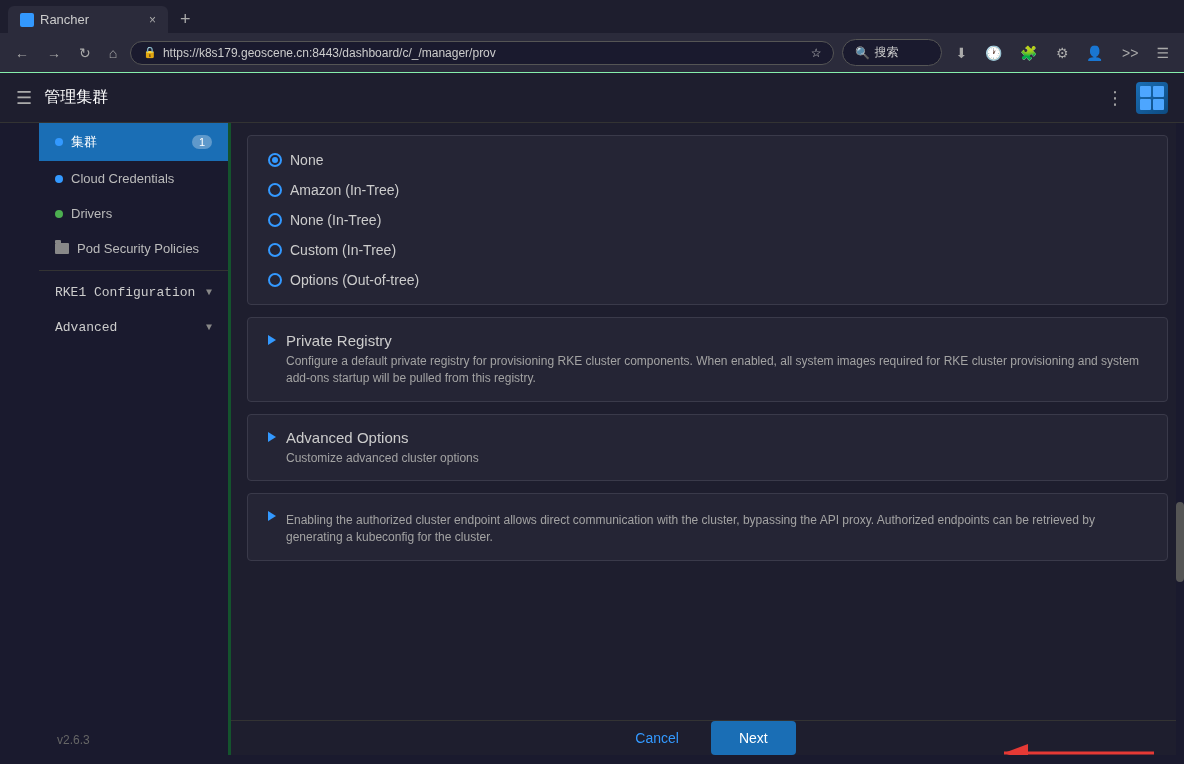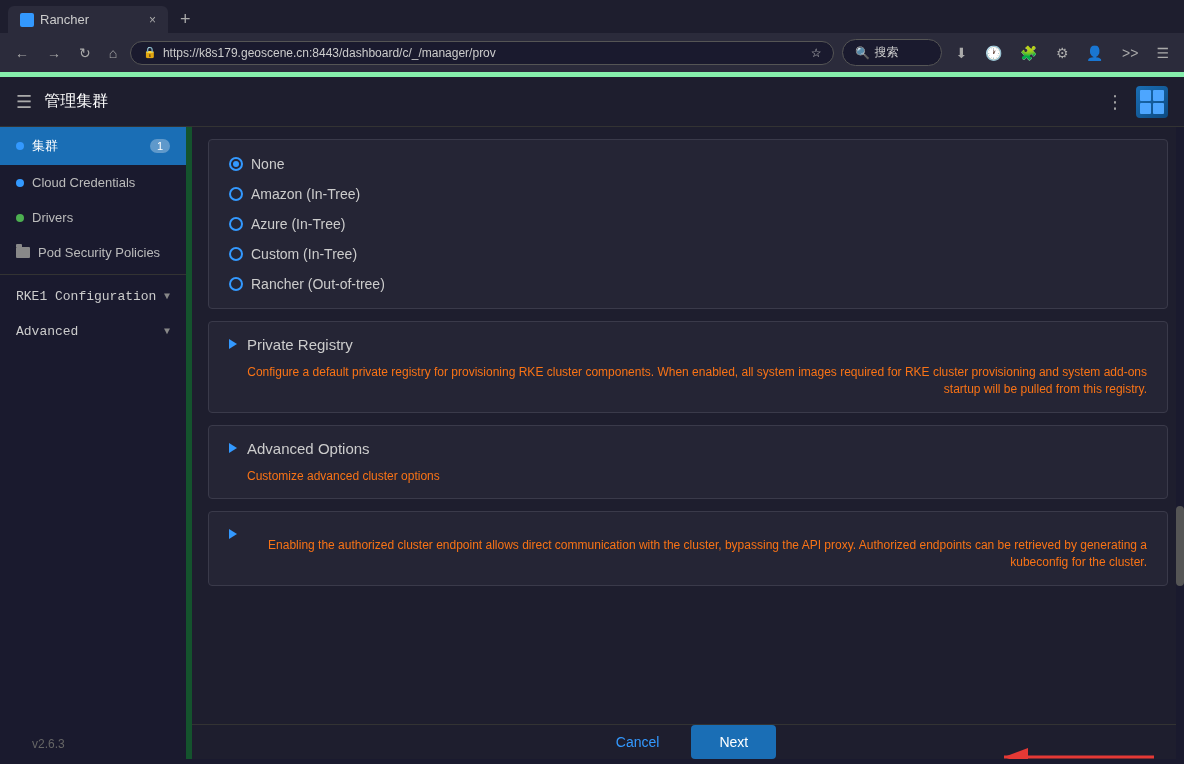--- a/index.html
+++ b/index.html
@@ -1,19 +1,19 @@
 <!DOCTYPE html>
 <html><head>
   <meta charset="utf-8">
   <style>
     * { margin: 0; padding: 0; box-sizing: border-box; }
     body { width: 1184px; height: 764px; background: #1a1a2e; font-family: 'Segoe UI', Arial, sans-serif; overflow: hidden; color: #ccc; }
 
     
-    .browser-chrome { background: #c2410c; border-bottom: 5px solid #86efac; }
+    .browser-chrome { background: #c2410c; border-bottom: 1px solid #86efac; }
     .tab-bar { display: flex; align-items: center; padding: 6px 8px 0; gap: 4px; background: #1e1e2e; }
     .tab { display: flex; align-items: center; gap: 6px; background: #2b2b3b; padding: 6px 12px; border-radius: 6px 6px 0 0; font-size: 13px; color: #ccc; min-width: 160px; }
     .tab .favicon { width: 14px; height: 14px; background: #3399ff; border-radius: 2px; display: inline-block; }
     .tab .close-btn { margin-left: auto; cursor: pointer; color: #aaa; font-size: 12px; }
     .tab-new { background: none; border: none; color: #aaa; font-size: 18px; cursor: pointer; padding: 0 8px; }
     .nav-bar { display: flex; align-items: center; padding: 6px 10px; gap: 8px; background: #2b2b3b; }
     .nav-btn { background: none; border: none; color: #aaa; cursor: pointer; font-size: 14px; padding: 2px 5px; }
     .address-bar { flex: 1; background: #1a1a2e; border: 1px solid #555; border-radius: 20px; padding: 4px 12px; font-size: 12px; color: #ccc; display: flex; align-items: center; gap: 6px; }
     .address-bar .lock-icon { color: #aaa; font-size: 11px; }
     .address-text { flex: 1; font-size: 12px; color: #ccc; }
@@ -24,21 +24,21 @@
 
     
     .app-header { background: #1e1e2e; display: flex; align-items: center; padding: 0 16px; height: 50px; border-bottom: 1px solid #333; }
     .hamburger { color: #aaa; font-size: 18px; cursor: pointer; margin-right: 12px; }
     .header-actions { margin-left: auto; display: flex; align-items: center; gap: 12px; }
     .dots-icon { color: #aaa; font-size: 18px; cursor: pointer; }
     .avatar-icon { width: 32px; height: 32px; background: linear-gradient(135deg, #1a6eb5, #0d4a80); border-radius: 4px; display: grid; grid-template-columns: 1fr 1fr; grid-template-rows: 1fr 1fr; gap: 2px; padding: 4px; }
     .avatar-icon span { background: #4da6ff; border-radius: 1px; display: block; }
 
     
-    .sidebar { width: 192px; background: #1a1a2e; border-right: 6px solid #14532d; overflow-y: auto; flex-shrink: 0; }
+    .sidebar { width: 192px; background: #1a1a2e; border-right: 3px solid #14532d; overflow-y: auto; flex-shrink: 0; margin-left: 39px; }
     .sidebar-item { display: flex; align-items: center; padding: 10px 16px; cursor: pointer; font-size: 13px; color: #bbb; gap: 8px; }
     .sidebar-item.active { background: #1a6eb5; color: #fff; }
     .sidebar-item .badge { margin-left: auto; background: #555; color: #fff; border-radius: 10px; padding: 1px 7px; font-size: 11px; }
     .sidebar-item.active .badge { background: rgba(255,255,255,0.3); }
     .sidebar-dot { width: 8px; height: 8px; border-radius: 50%; background: #3399ff; flex-shrink: 0; }
     .sidebar-dot.green { background: #4caf50; }
     .sidebar-folder { width: 14px; height: 11px; background: #888; border-radius: 1px; flex-shrink: 0; position: relative; }
     .sidebar-folder::before { content: ''; position: absolute; top: -3px; left: 0; width: 6px; height: 3px; background: #888; border-radius: 1px 1px 0 0; }
     .sidebar-section { padding: 10px 16px; font-size: 13px; color: #ccc; cursor: pointer; display: flex; align-items: center; justify-content: space-between; font-family: Liberation Mono, monospace; }
     .chevron { font-size: 10px; color: #888; }
@@ -53,29 +53,29 @@
     .radio-group { display: flex; flex-direction: column; gap: 14px; justify-content: flex-end; }
     .radio-item { display: flex; align-items: center; gap: 8px; font-size: 14px; color: #ccc; cursor: pointer; }
     .radio-circle { width: 14px; height: 14px; border-radius: 50%; border: 2px solid #3399ff; flex-shrink: 0; position: relative; }
     .radio-circle.selected::after { content: ''; position: absolute; top: 50%; left: 50%; transform: translate(-50%, -50%); width: 6px; height: 6px; background: #3399ff; border-radius: 50%; }
 
     
     .collapsible-card { background: #252535; border: 1px solid #3a3a4a; border-radius: 4px; margin: 12px 16px; }
     .collapsible-header { display: flex; align-items: flex-start; padding: 14px 20px; cursor: pointer; gap: 10px; }
     .triangle-right { width: 0; height: 0; border-top: 5px solid transparent; border-bottom: 5px solid transparent; border-left: 8px solid #3399ff; margin-top: 3px; flex-shrink: 0; }
     .collapsible-title { font-size: 15px; color: #ccc; font-weight: 500; }
-    .collapsible-desc { font-size: 12px; color: #f97316; margin-top: 11px; line-height: 1.4; text-align: right; }
+    .collapsible-desc { font-size: 12px; color: #a3a3a3; margin-top: 4px; line-height: 1.4; }
 
     
     .footer { padding: 0 20px; display: flex; justify-content: center; align-items: center; gap: 16px; border-top: 1px solid #333; background: #1e1e2e; position: relative; }
     .btn-cancel { background: none; border: none; color: #3399ff; font-size: 14px; cursor: pointer; padding: 8px 16px; }
     .btn-next { background: #1a6eb5; color: #fff; border: none; border-radius: 4px; padding: 9px 28px; font-size: 14px; cursor: pointer; }
 
     
-    .version-text { position: absolute; bottom: 8px; left: 32px; font-size: 12px; color: #666; }
+    .version-text { position: absolute; bottom: 8px; left: 18px; font-size: 12px; color: #666; }
 
     
     ::-webkit-scrollbar { width: 8px; }
     ::-webkit-scrollbar-track { background: #1a1a2e; }
     ::-webkit-scrollbar-thumb { background: #444; border-radius: 4px; }
   </style>
 </head>
 <body>
 
 <div class="browser-chrome">
@@ -168,29 +168,29 @@
             <div class="radio-item">
               <span class="radio-circle selected"></span>
               <span>None</span>
             </div>
             <div class="radio-item">
               <span class="radio-circle"></span>
               <span>Amazon (In-Tree)</span>
             </div>
             <div class="radio-item">
               <span class="radio-circle"></span>
-              <span>Azure (In-Tree)</span>
+              <span>None (In-Tree)</span>
             </div>
             <div class="radio-item">
               <span class="radio-circle"></span>
               <span>Custom (In-Tree)</span>
             </div>
             <div class="radio-item">
               <span class="radio-circle"></span>
-              <span>Rancher (Out-of-tree)</span>
+              <span>Options (Out-of-tree)</span>
             </div>
           </div>
         </div>
 
         <div class="collapsible-card">
           <div class="collapsible-header">
             <span class="triangle-right"></span>
             <div>
               <div class="collapsible-title">Private Registry</div>
               <div class="collapsible-desc">Configure a default private registry for provisioning RKE cluster components. When enabled, all system images required for RKE cluster provisioning and system add-ons startup will be pulled from this registry.</div>

